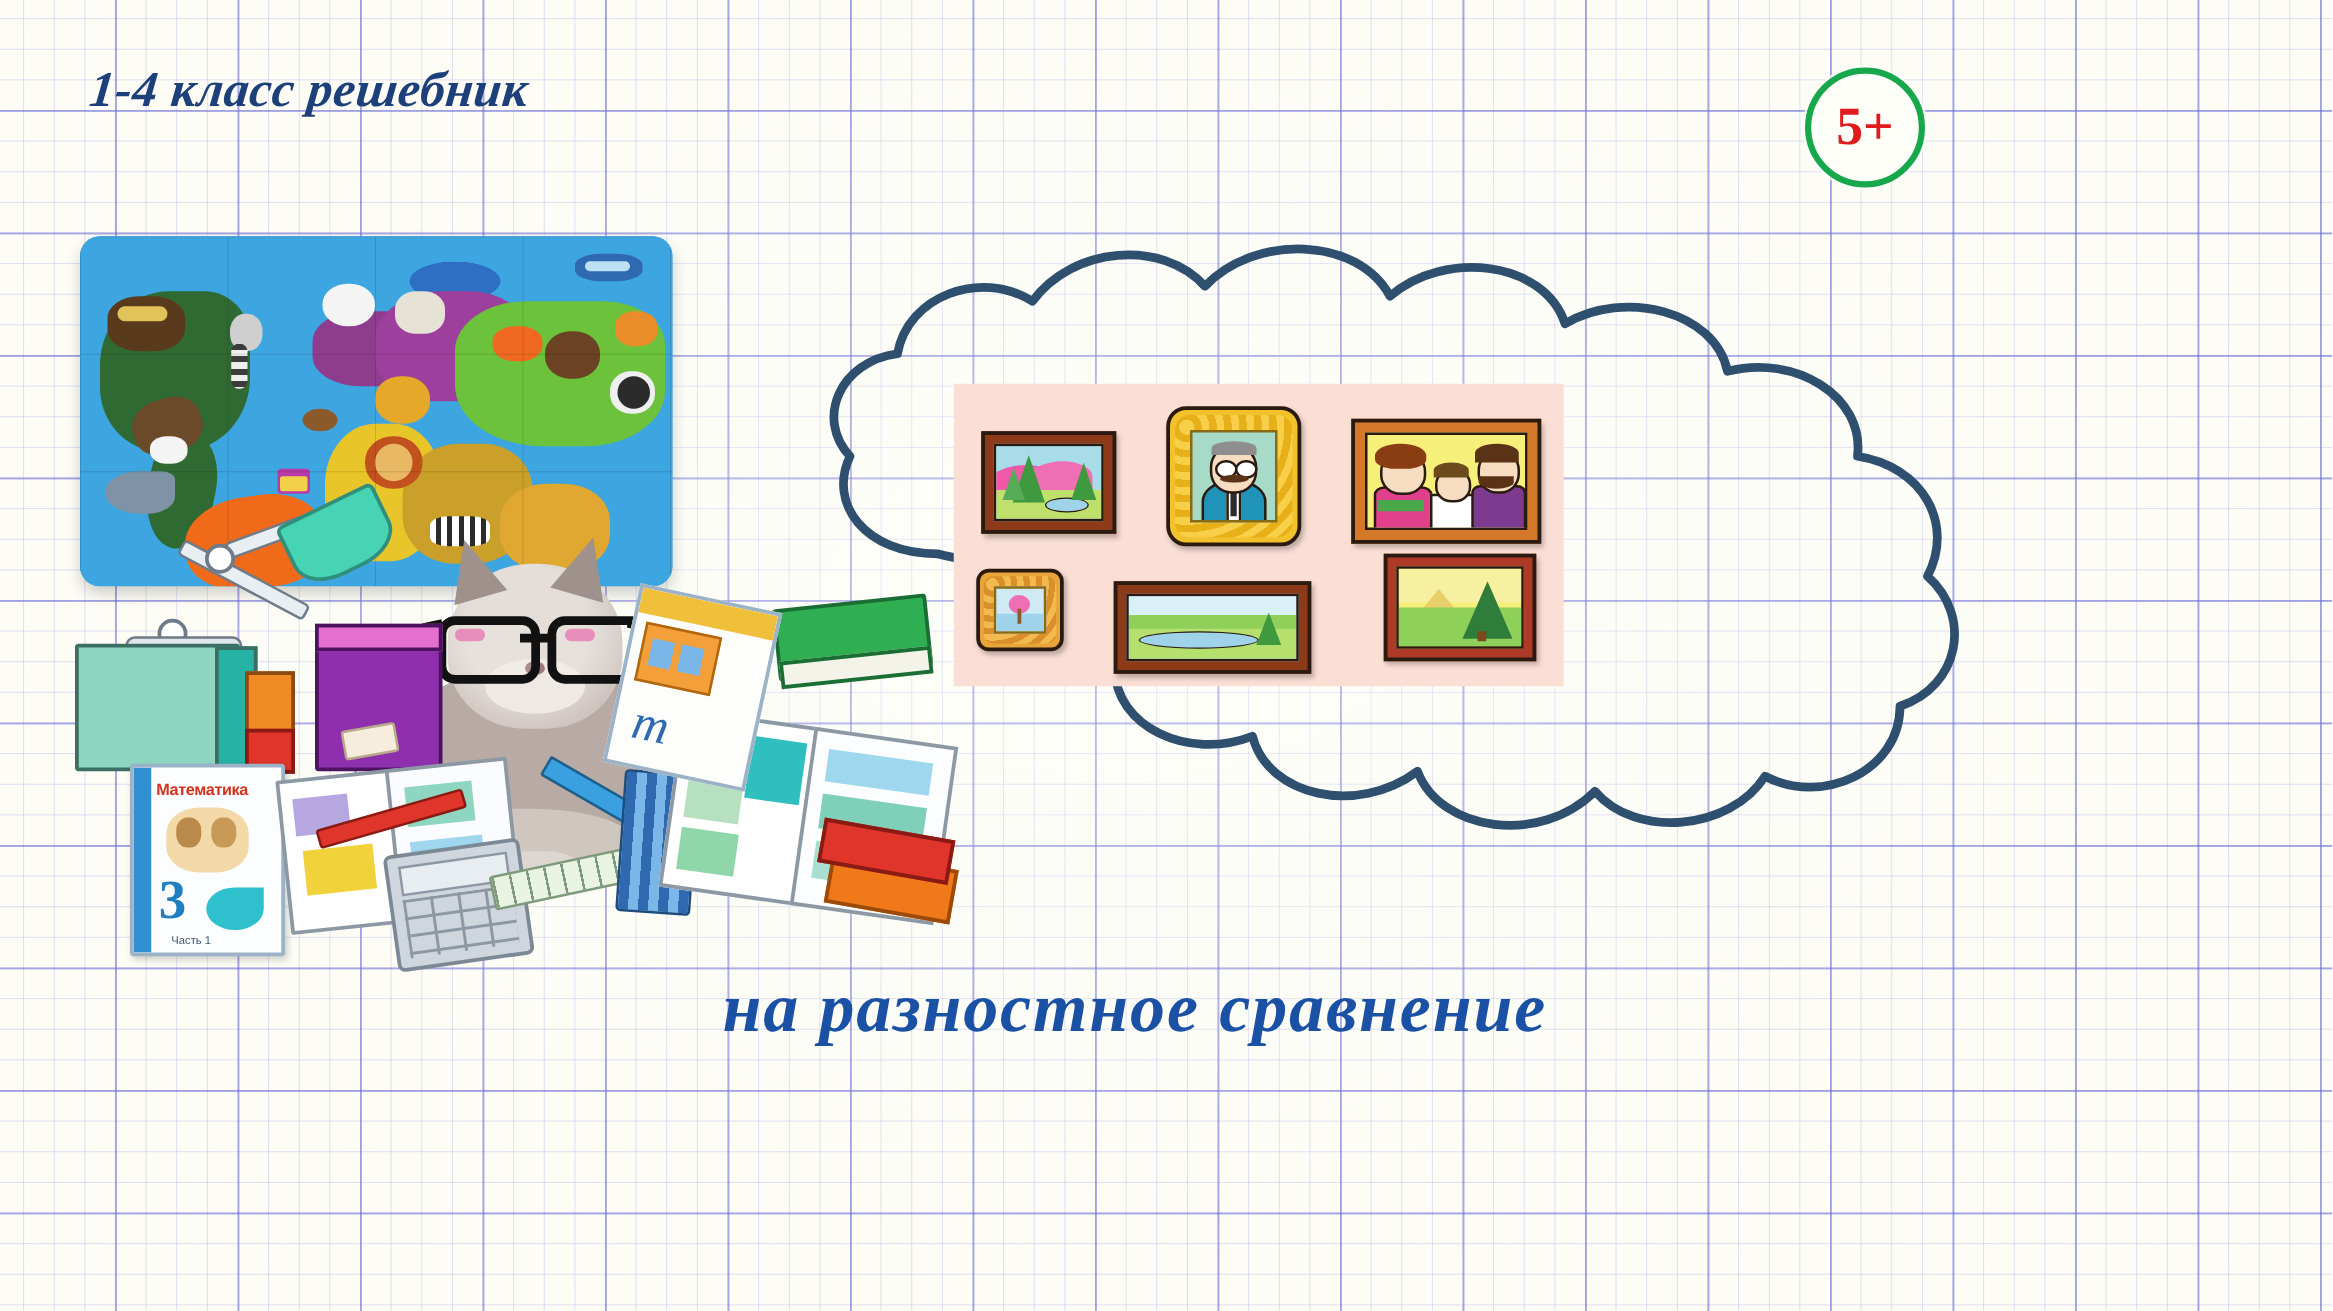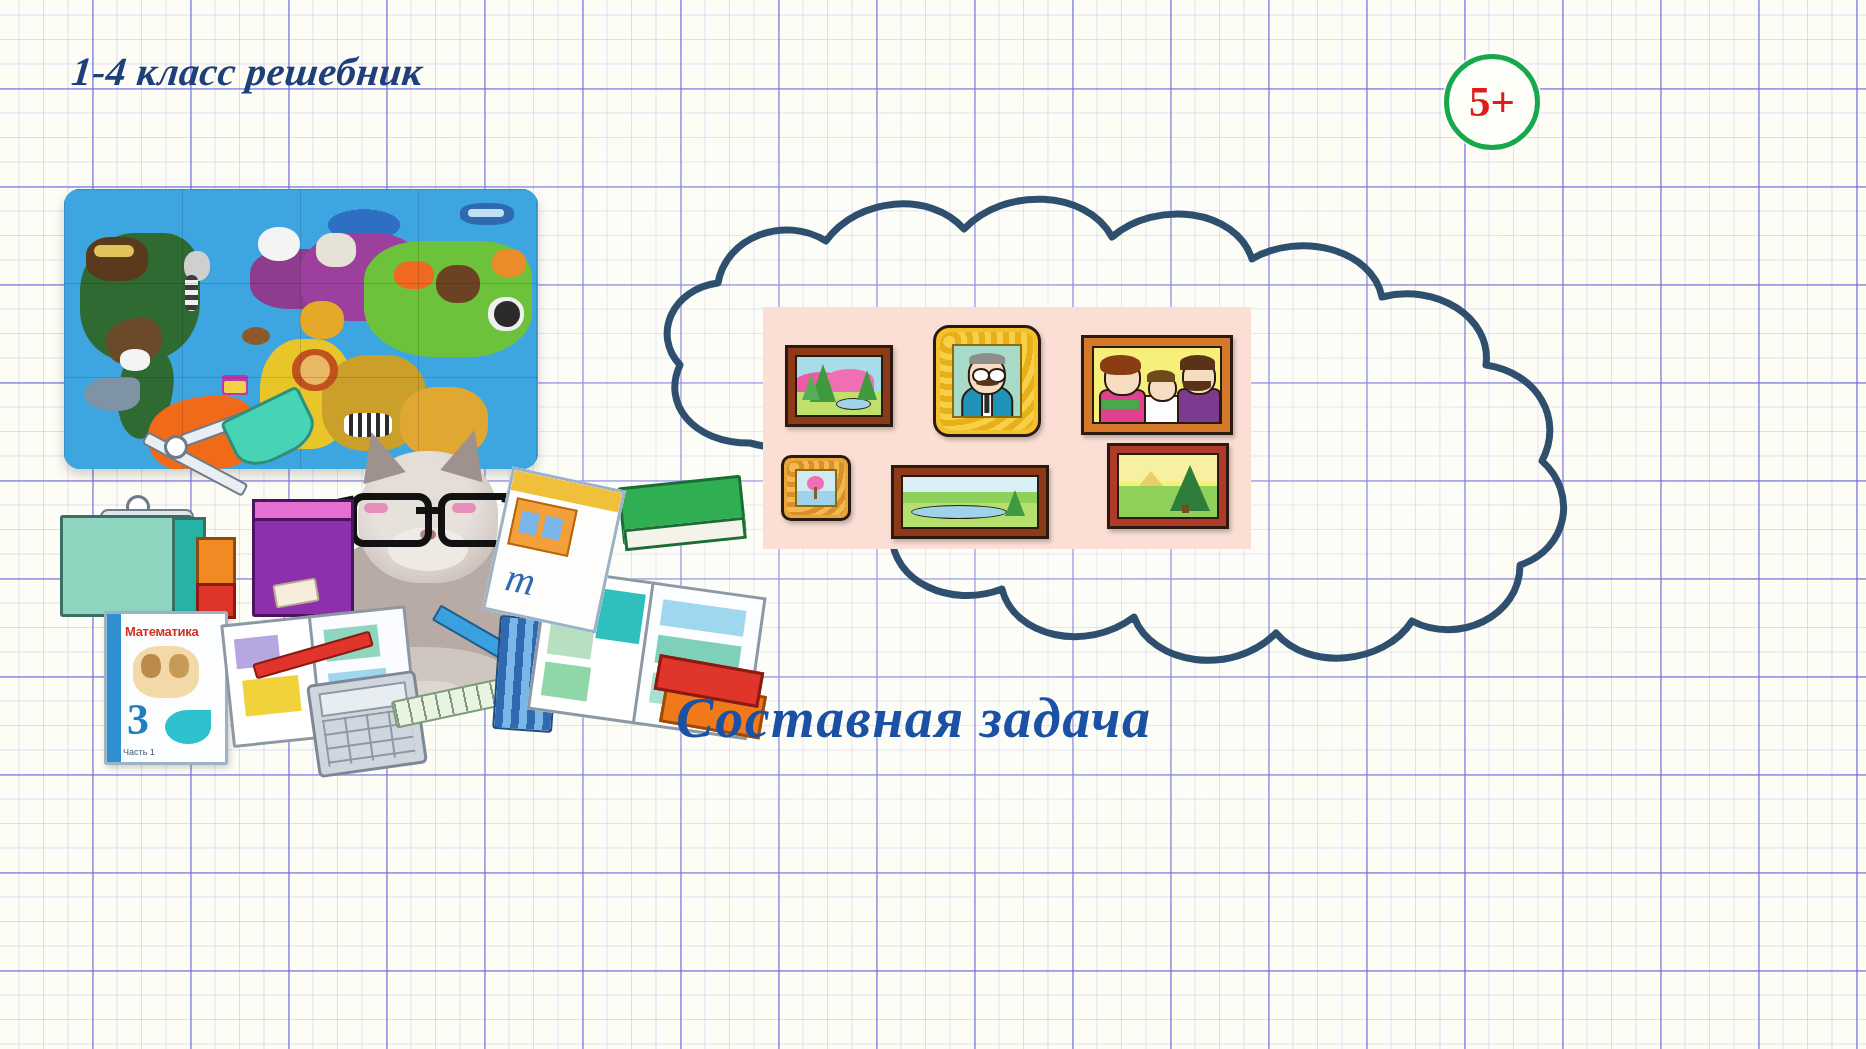--- a/index.html
+++ b/index.html
@@ -326,21 +326,21 @@
     <div class="bk" style="left:196px;top:314px;width:96px;height:16px;background:#e56fd0;border:3px solid #4c1360;"></div>
 
     <div style="position:absolute;left:48px;top:426px;width:118px;height:148px;background:#fbfdff;border:3px solid #9bb2c7;border-radius:3px;box-shadow:2px 3px 6px rgba(0,0,0,.18);overflow:hidden;">
       <div style="position:absolute;left:0;top:0;width:14px;height:100%;background:#2f8fd0;"></div>
       <div style="position:absolute;left:18px;top:10px;right:4px;font-size:13px;font-weight:700;color:#d4321e;font-family:'Liberation Sans',sans-serif;letter-spacing:-.3px;">Математика</div>
       <div style="position:absolute;left:26px;top:32px;width:66px;height:52px;background:#f4d9a8;border-radius:40%;"></div>
       <div style="position:absolute;left:34px;top:40px;width:20px;height:24px;background:#b98a4a;border-radius:44%;"></div>
       <div style="position:absolute;left:62px;top:40px;width:20px;height:24px;background:#c79a58;border-radius:44%;"></div>
       <div style="position:absolute;left:20px;top:84px;font-size:44px;font-weight:700;color:#1f7fc0;line-height:1;font-family:'Liberation Serif',serif;">3</div>
       <div style="position:absolute;left:58px;top:96px;width:46px;height:34px;background:#2fc0ce;border-radius:50% 0 50% 50%;"></div>
-      <div style="position:absolute;left:16px;bottom:5px;font-size:9px;color:#3b5a74;font-family:'Liberation Sans',sans-serif;">Часть 1</div>
+      <div style="position:absolute;left:30px;bottom:5px;font-size:9px;color:#3b5a74;font-family:'Liberation Sans',sans-serif;">Часть 1</div>
     </div>
 
     <div style="position:absolute;left:170px;top:430px;width:180px;height:120px;transform:rotate(-6deg);">
       <div style="position:absolute;left:0;top:0;width:92px;height:118px;background:#fff;border:3px solid #8d98a5;border-radius:2px 0 0 2px;"></div>
       <div style="position:absolute;left:88px;top:0;width:92px;height:118px;background:#fafcff;border:3px solid #8d98a5;border-radius:0 2px 2px 0;"></div>
       <div style="position:absolute;left:12px;top:16px;width:44px;height:30px;background:#b7a7e0;"></div>
       <div style="position:absolute;left:16px;top:58px;width:56px;height:36px;background:#f2d23a;"></div>
       <div style="position:absolute;left:102px;top:16px;width:54px;height:32px;background:#8fd6c0;"></div>
       <div style="position:absolute;left:102px;top:60px;width:58px;height:36px;background:#9fd7ee;"></div>
     </div>
@@ -395,15 +395,15 @@
     <div class="bk" style="left:606px;top:502px;width:96px;height:38px;background:#f07a1a;border:3px solid #9c4a08;transform:rotate(10deg);"></div>
     <div class="bk" style="left:600px;top:478px;width:100px;height:30px;background:#e0352a;border:3px solid #8a1a14;transform:rotate(10deg);"></div>
   </div>
 
   <div class="t-script-head">1-4 класс решебник</div>
 
   <div class="badge5">
     <span>5+</span>
   </div>
 
-  <div class="t-title1">Составная задача</div>
+  <div class="t-title2">на разностное сравнение</div>
 
 </div>
 
 </body></html>

